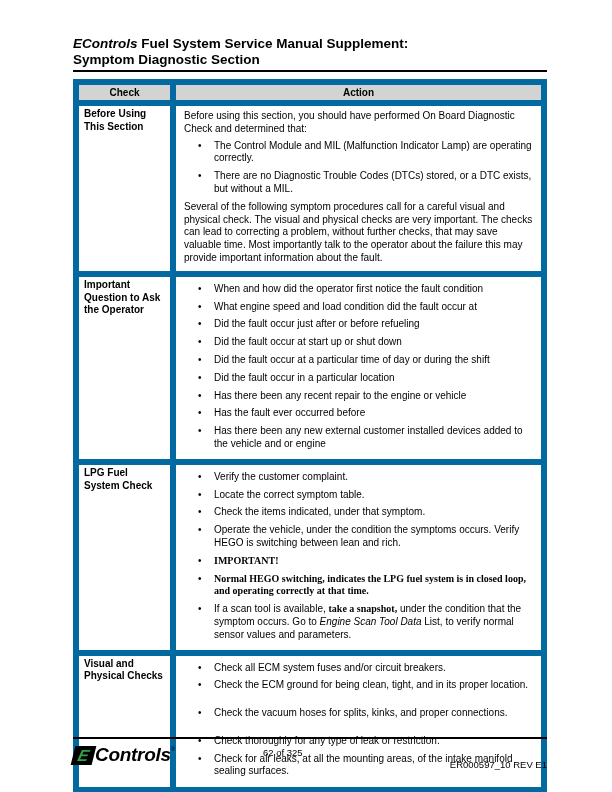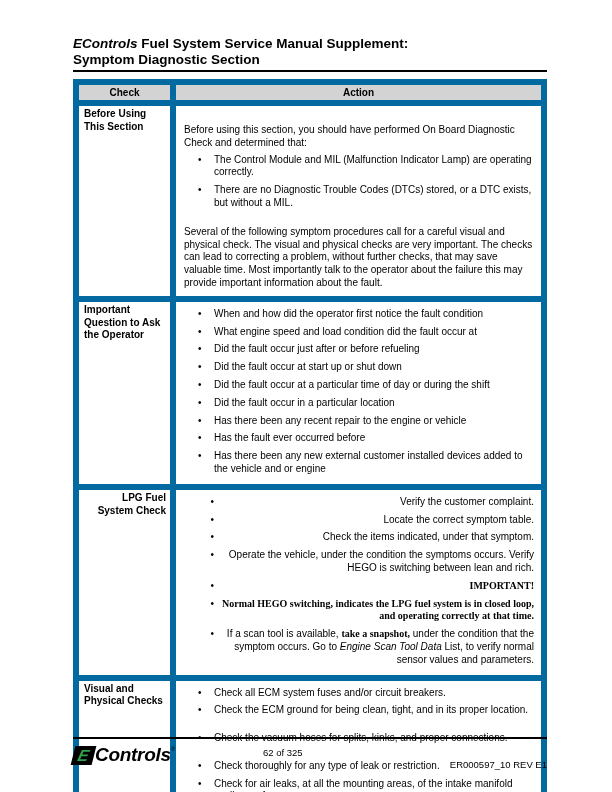--- a/index.html
+++ b/index.html
@@ -26,24 +26,24 @@
   table.checks th {
     background:#d3d3d3; font-size:10px; padding:2px 1px; font-weight:bold;
   }
   col.c1 { width:97px; }
   table.checks td { vertical-align:top; font-size:10px; line-height:12.8px; }
   .check-cell { font-weight:bold; padding:2px 4px 2px 5px; }
   .action-cell { padding:2px 7px 3px 8px; }
 
   tbody tr:nth-child(1) { height:149px; }
   tbody tr:nth-child(2) { height:149px; }
-  tbody tr:nth-child(3) { height:158px;text-align:right; }
+  tbody tr:nth-child(3) { height:158px; }
   tbody tr:nth-child(4) { height:137px; }
 
-  .p  { margin:16px 0 3px; }
+  .p  { margin:2px 0 3px; }
   .li { display:flex; margin:4px 0 5px; }
   .li .marker { width:16px; margin-left:14px; flex:none; }
   .li .txt { flex:1; }
   .gap { margin-top:15px; }
 
   .footer {
     position:absolute; left:73px; width:474px; top:737px; height:45px;
     border-top:2px solid #000;
   }
   .logo { position:absolute; left:0; top:5px; display:flex; align-items:center; }

